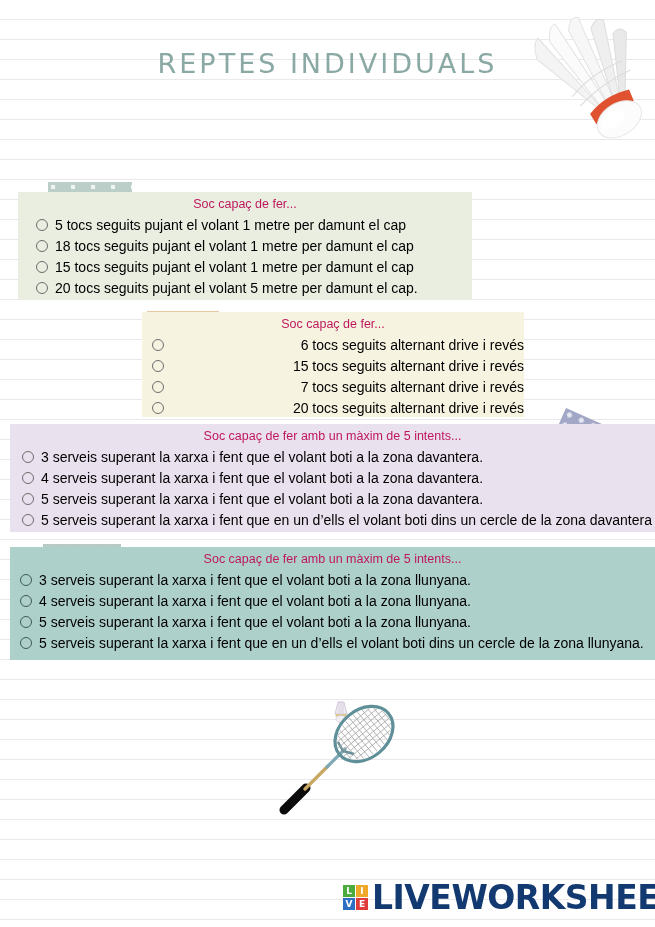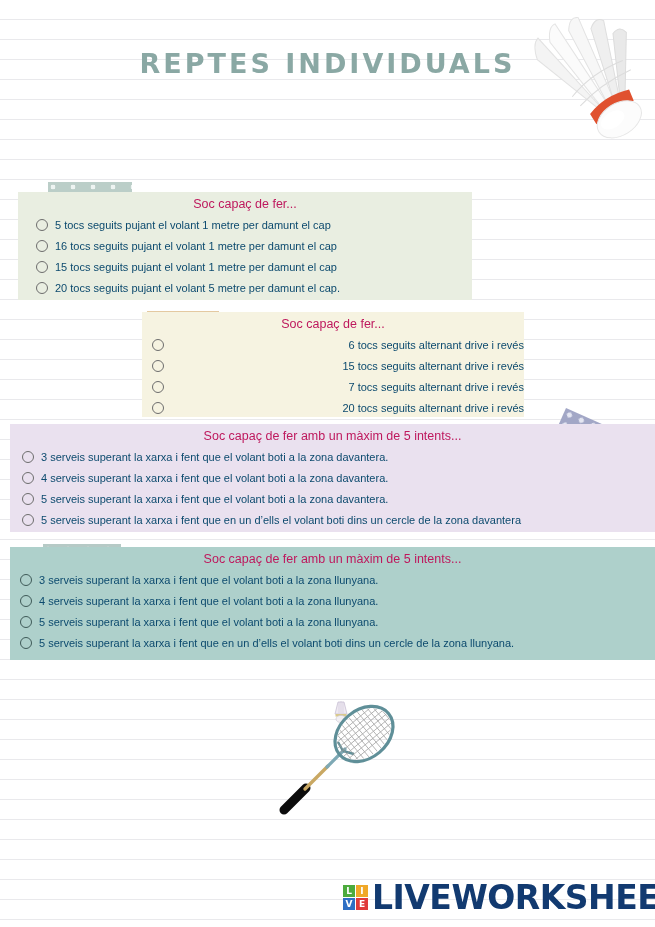--- a/index.html
+++ b/index.html
@@ -34,21 +34,21 @@
   
   #title {
     position: absolute;
     left: 0; top: 48px;
     width: 655px;
     text-align: center;
     font-family: "DejaVu Sans", sans-serif;
     font-size: 27px;
     letter-spacing: 3px;
     color: #8aa8a4;
-    font-weight: 700;
+    font-weight: 400;
   }
 
   
   #shuttle-top {
     position: absolute;
     left: 500px; top: 2px;
     width: 155px; height: 140px;
   }
 
   
@@ -72,22 +72,22 @@
   .radio {
     flex: 0 0 auto;
     width: 10px;
     height: 10px;
     border: 1px solid #6d6d6d;
     border-radius: 50%;
     background: transparent;
     margin-right: 7px;
   }
   .opt-label {
-    font-size: 11px;
-    color: #0c4a6e;
+    font-size: 14px;
+    color: #000000;
     white-space: nowrap;
   }
 
   #block-1 {
     left: 18px; top: 192px;
     width: 454px; height: 108px;
     background: #e9eee1;
   }
   #block-1 .opt-row { padding-left: 18px; }
 
@@ -236,21 +236,21 @@
   <div class="tape" id="tape-teal2"></div>
 
   <div class="block" id="block-1">
     <div class="block-title">Soc capaç de fer...</div>
     <div class="opt-row">
       <span class="radio"></span>
       <span class="opt-label">5 tocs seguits pujant el volant 1 metre per damunt el cap</span>
     </div>
     <div class="opt-row">
       <span class="radio"></span>
-      <span class="opt-label">16 tocs seguits pujant el volant 1 metre per damunt el cap</span>
+      <span class="opt-label">18 tocs seguits pujant el volant 1 metre per damunt el cap</span>
     </div>
     <div class="opt-row">
       <span class="radio"></span>
       <span class="opt-label">15 tocs seguits pujant el volant 1 metre per damunt el cap</span>
     </div>
     <div class="opt-row">
       <span class="radio"></span>
       <span class="opt-label">20 tocs seguits pujant el volant 5 metre per damunt el cap.</span>
     </div>
   </div>

